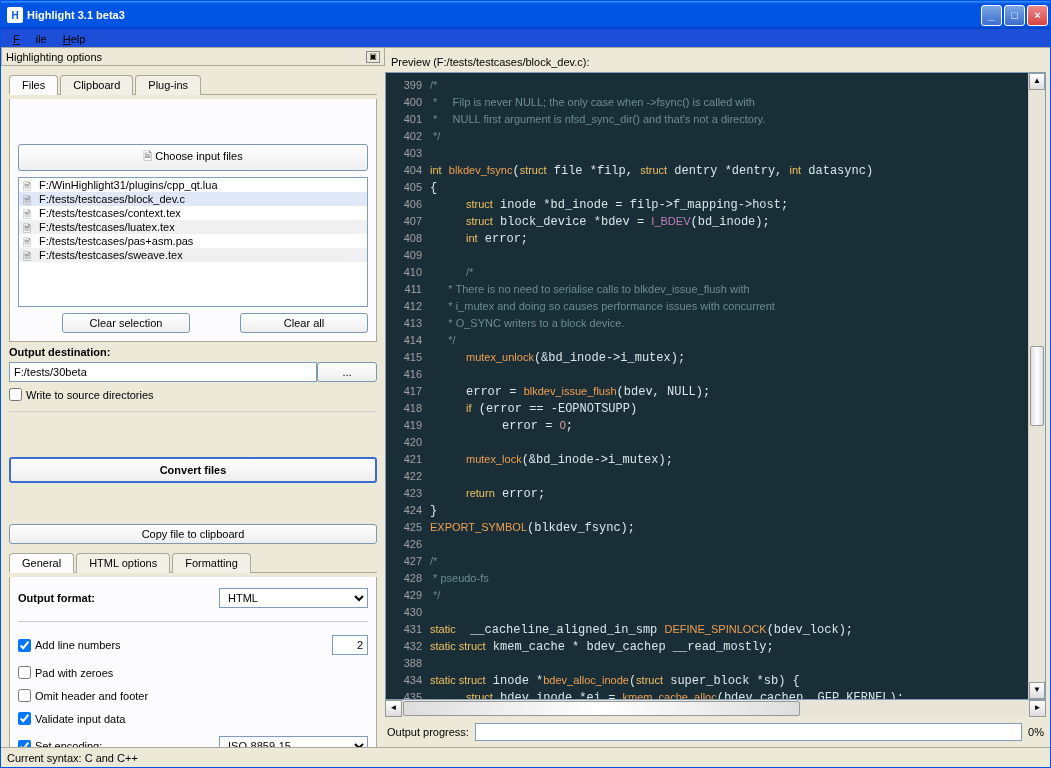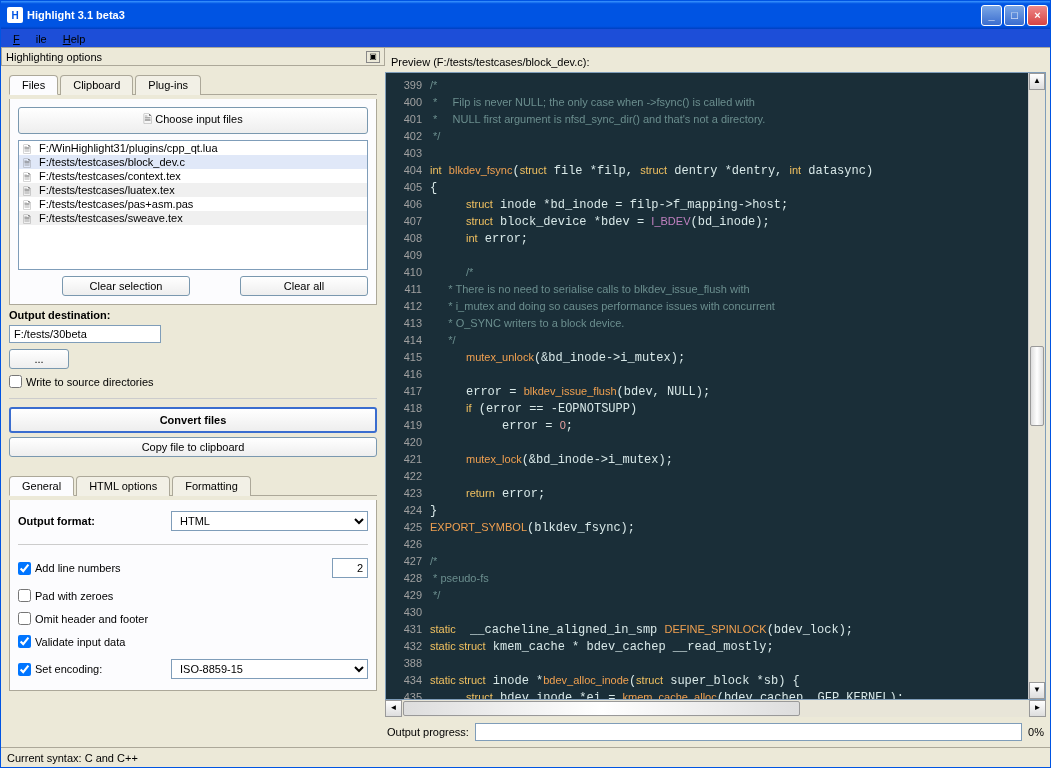--- a/index.html
+++ b/index.html
@@ -26,45 +26,45 @@
 
 .left-body { flex: 1; padding: 8px; display: flex; flex-direction: column; gap: 4px; overflow: hidden; }
 
 .tabset { display: flex; border-bottom: 1px solid #aca899; }
 .tab { padding: 3px 12px; border: 1px solid #aca899; border-bottom: none; background: #f2f0e6; margin-right: 2px; border-radius: 4px 4px 0 0; cursor: default; position: relative; top: 1px; }
 .tab.active { background: #fcfcfe; border-bottom: 1px solid #fcfcfe; }
 
 .tab-body { background: #fcfcfe; border: 1px solid #aca899; border-top: none; padding: 8px; display: flex; flex-direction: column; gap: 6px; }
 
 .btn { background: linear-gradient(to bottom, #fff, #eee); border: 1px solid #7a98af; border-radius: 3px; padding: 3px 8px; text-align: center; cursor: default; }
-.btn.wide { width: 100%; }
+.btn.wide { width: 100%; margin-top: 37px; }
 .btn.primary { border: 2px solid #3a6dcf; font-weight: bold; padding: 5px; }
 .btn-row { display: flex; gap: 6px; }
 .btn-row .btn { flex: 1; margin-left: 44px; }
 
 .file-list { border: 1px solid #7f9db9; background: white; height: 130px; overflow-y: auto; }
 .file-row { display: flex; align-items: center; padding: 1px 4px; gap: 4px; }
 .file-row:nth-child(even) { background: #f0f0f0; }
 .file-row.selected { background: #e0e8f8; }
 .file-icon { width: 12px; height: 12px; display: inline-block; font-size: 10px; }
 
 .label-bold { font-weight: bold; }
 .hr { border: none; border-top: 1px solid #ccc; margin: 4px 0; }
 
-.dest-row { display: flex; gap: 6px; align-items: flex-start; flex-direction: column; }
+.dest-row { display: flex; align-items: flex-end; }
 .textbox { flex: 1; border: 1px solid #7f9db9; padding: 2px 4px; background: white; height: 20px; }
 .browse-btn { width: 60px; }
 
 .check-row { display: flex; align-items: center; gap: 4px; padding: 2px 0; }
 .check-row input[type=checkbox] { width: 13px; height: 13px; }
 
 .opt-row { display: flex; align-items: center; padding: 3px 0; }
 .opt-row label { flex: 1; }
 .select, .spinner { border: 1px solid #7f9db9; background: white; padding: 1px 4px; height: 20px; }
-.select { width: 197px; }
+.select { width: 149px; }
 .spinner { width: 36px; text-align: right; }
 
 .right-panel { flex: 1; display: flex; flex-direction: column; padding: 4px 4px 0 0; overflow: hidden; }
 .preview-label { padding: 4px 6px; }
 .code-area { flex: 1; display: flex; border: 1px solid #7f9db9; background: #1a2e38; overflow: hidden; position: relative; }
 .code-scroll { flex: 1; overflow: hidden; }
 pre.code { font-family: "Courier New", monospace; font-size: 12px; line-height: 16px; color: #d8e8e8; padding: 4px 8px; white-space: pre; }
 .ln { color: #a0a0a0; display: inline-block; width: 28px; text-align: right; margin-right: 8px; }
 .cmt { color: #6b8e8e; }
 .kw { color: #f0c060; }

